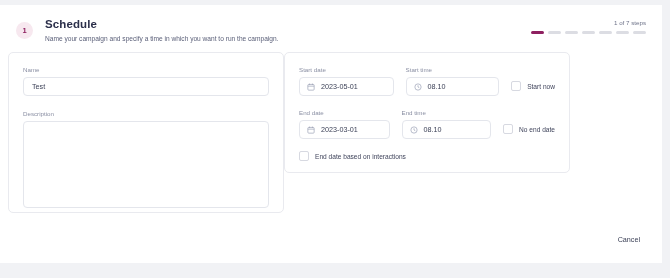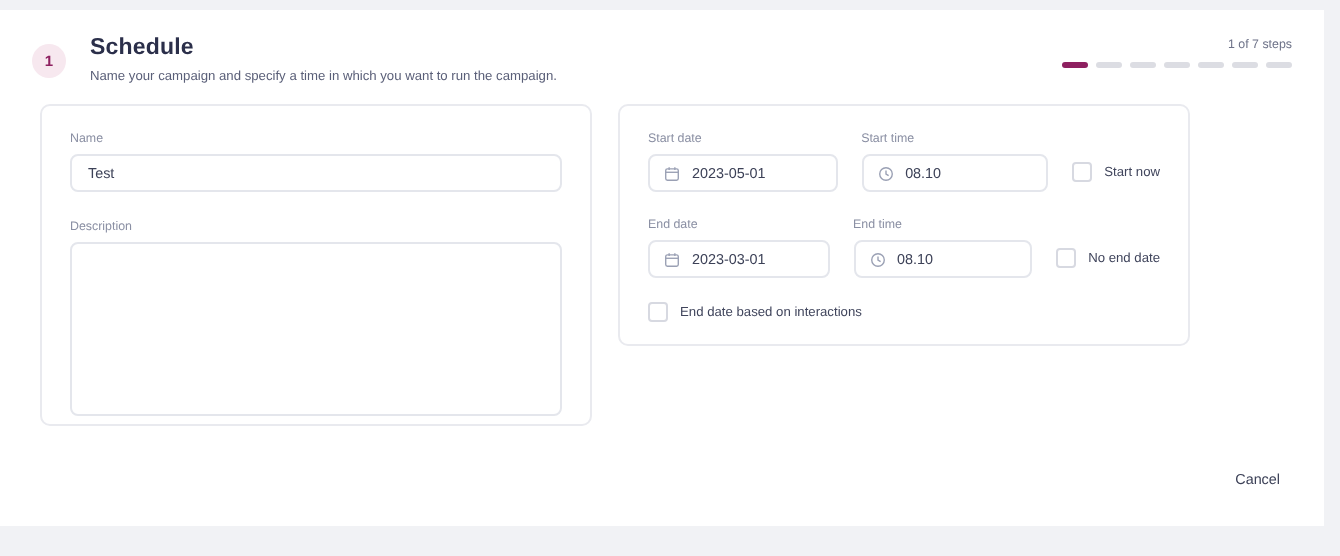--- a/index.html
+++ b/index.html
@@ -85,22 +85,22 @@
     background: #dcdde3;
   }
   .dash.active {
     background: #8e2060;
     height: 3px;
   }
 
   
   .columns {
     display: flex;
-    padding: 3px 14px 0 20px;
-    gap: 13px;
+    padding: 3px 14px 0 8px;
+    gap: 0;
     align-items: flex-start;
   }
   .card {
     background: #ffffff;
     border: 1px solid #e9eaef;
     border-radius: 5px;
   }
   .card-left {
     width: 276px;
     height: 161px;

